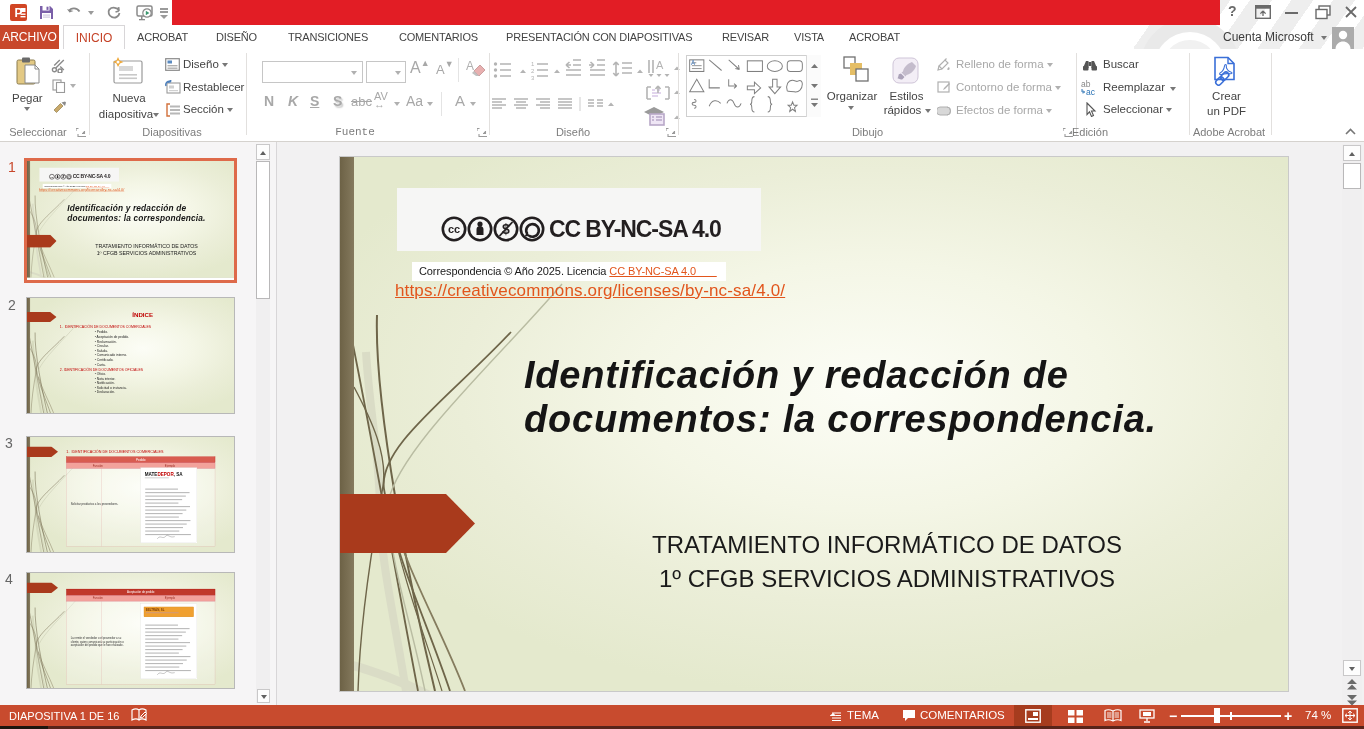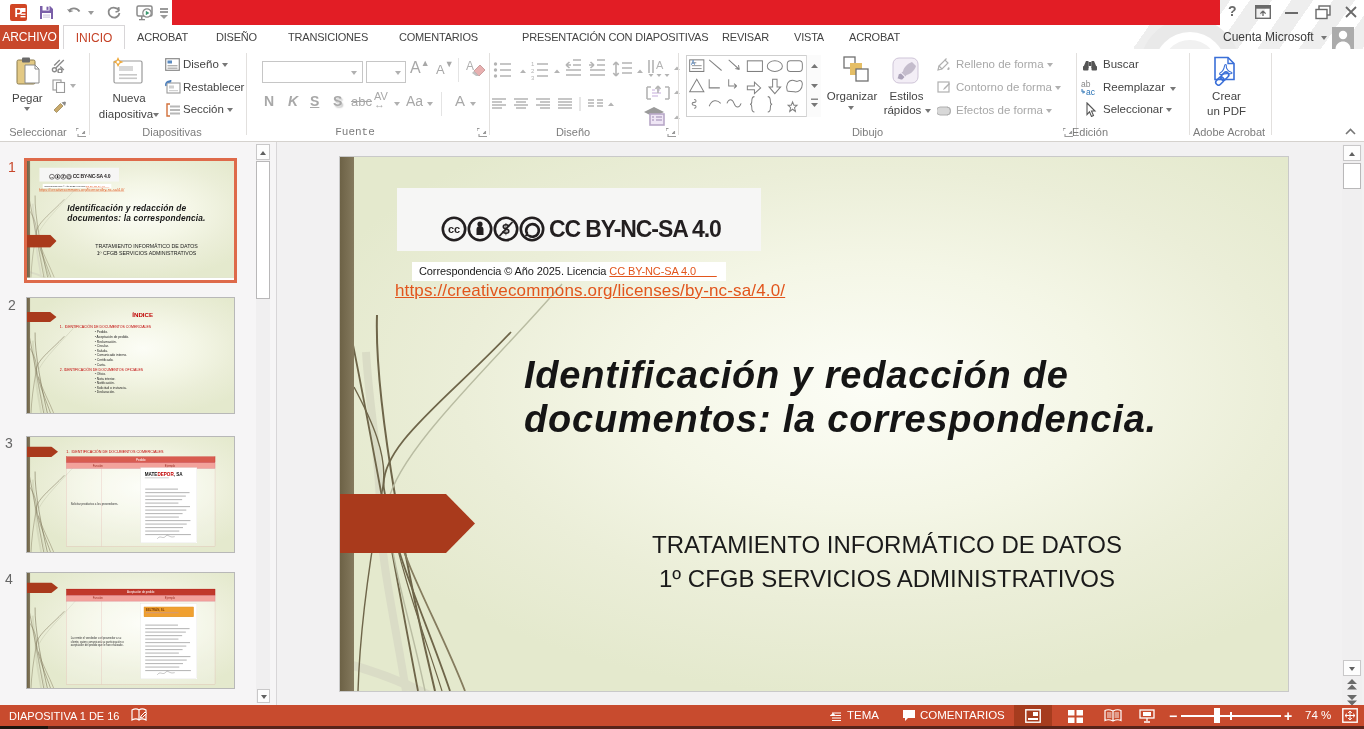--- a/index.html
+++ b/index.html
@@ -102,21 +102,21 @@
       <path d="M2 2 L12 12 M12 2 L2 12" stroke="#6a6a6a" stroke-width="1.8"></path>
     </svg>
   </div>
   <div id="tabrow">
     <div class="abs" style="left:0;top:0;width:59px;height:24px;background:#C8472B;color:#fff;text-align:center;line-height:24px;font-size:12px;">ARCHIVO</div>
     <div class="abs" style="left:63px;top:0;width:62px;height:25px;background:#fff;border:1px solid #d8d6d8;border-bottom:none;color:#C54227;text-align:center;line-height:24px;font-size:12px;">INICIO</div>
     <div class="tab" style="left:137px;">ACROBAT</div>
     <div class="tab" style="left:216px;">DISEÑO</div>
     <div class="tab" style="left:288px;">TRANSICIONES</div>
     <div class="tab" style="left:399px;">COMENTARIOS</div>
-    <div class="tab" style="left:522px;">PRESENTACIÓN CON DIAPOSITIVAS</div>
+    <div class="tab" style="left:506px;">PRESENTACIÓN CON DIAPOSITIVAS</div>
     <div class="tab" style="left:722px;">REVISAR</div>
     <div class="tab" style="left:794px;">VISTA</div>
     <div class="tab" style="left:849px;">ACROBAT</div>
     <div class="tab" style="left:1223px;color:#3b3b3b;font-size:12px;letter-spacing:0;">Cuenta Microsoft <span class="dd" style="margin-left:4px"></span></div>
     <svg class="abs" style="left:1332px;top:2px" width="22" height="22" viewBox="0 0 22 22">
       <rect width="22" height="22" fill="#ababab"></rect>
       <circle cx="11" cy="8" r="4.2" fill="#fff"></circle>
       <path d="M3.5 22 c0-5 4-7.5 7.5-7.5 s7.5 2.5 7.5 7.5 z" fill="#fff"></path>
     </svg>
   </div>

